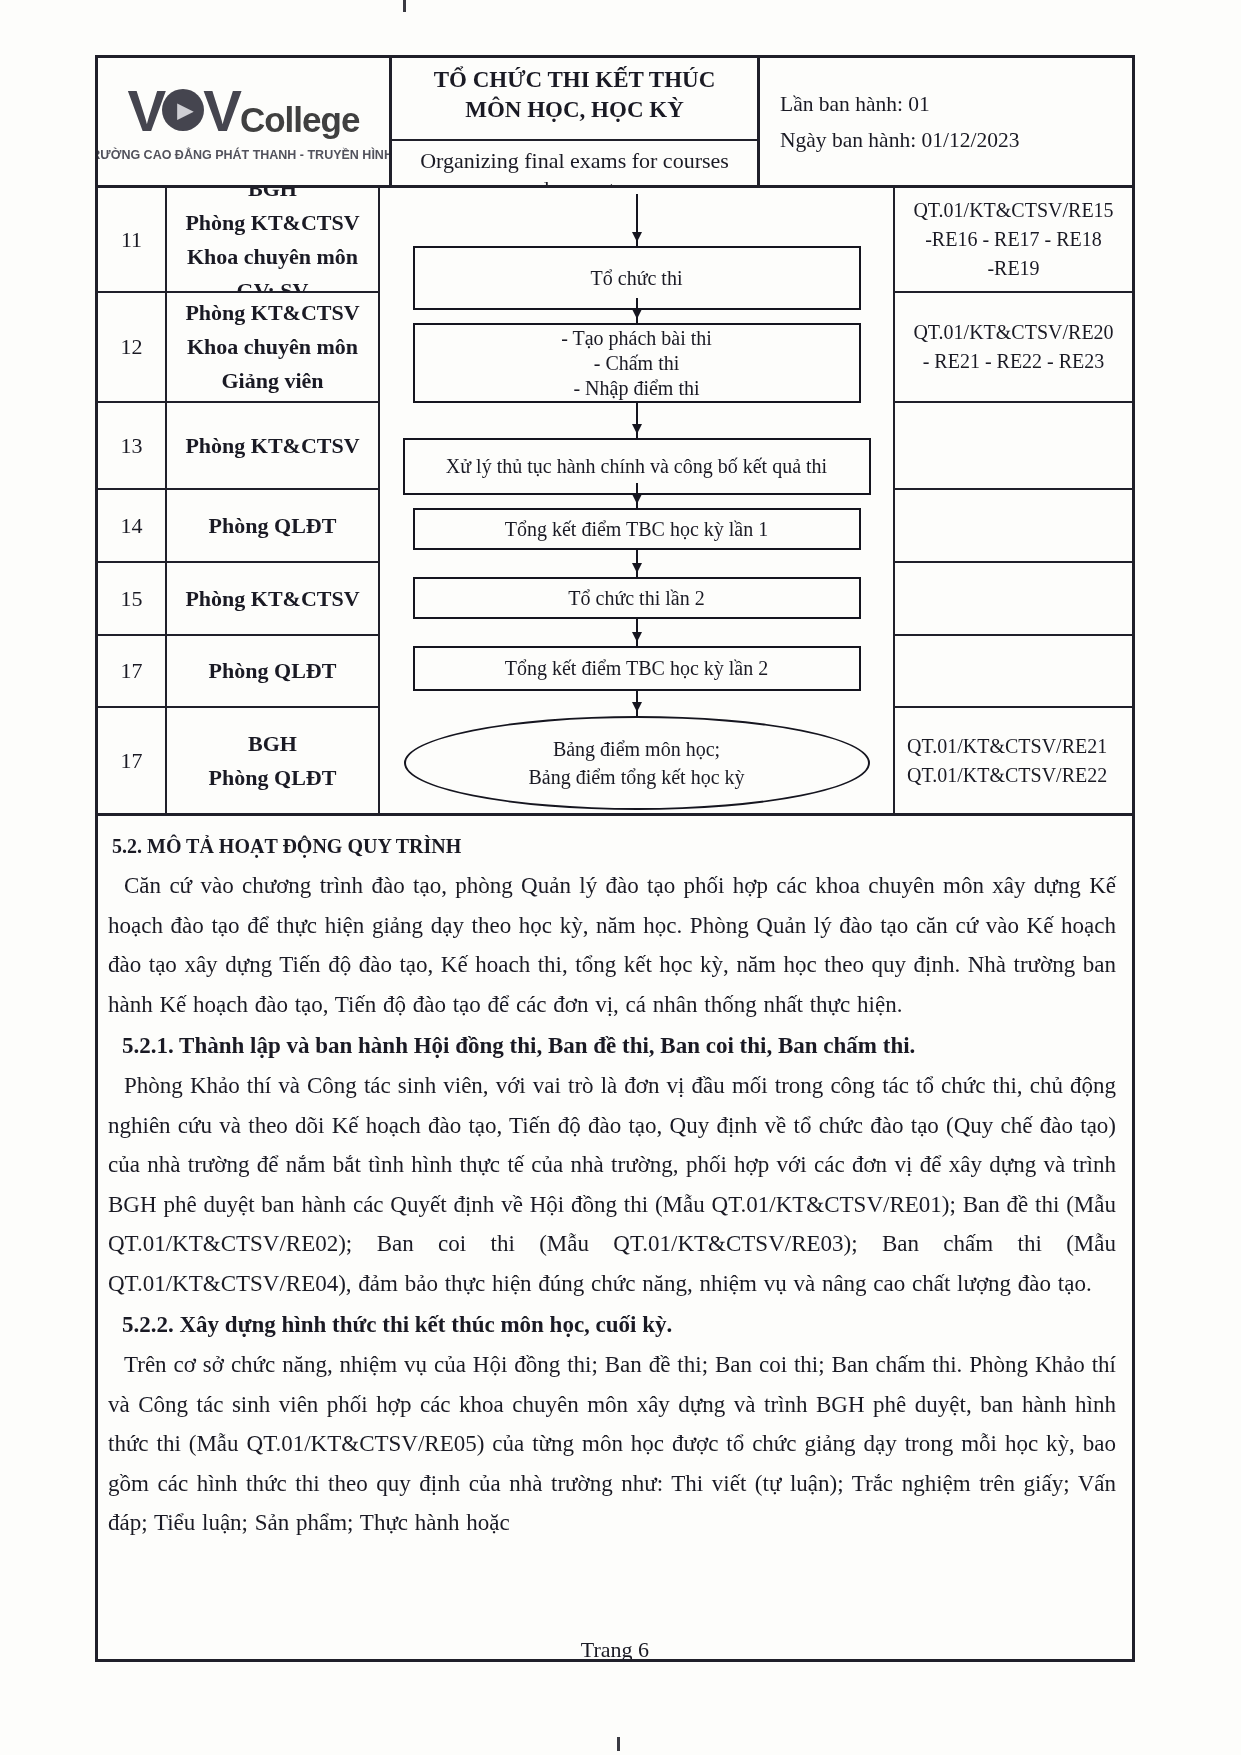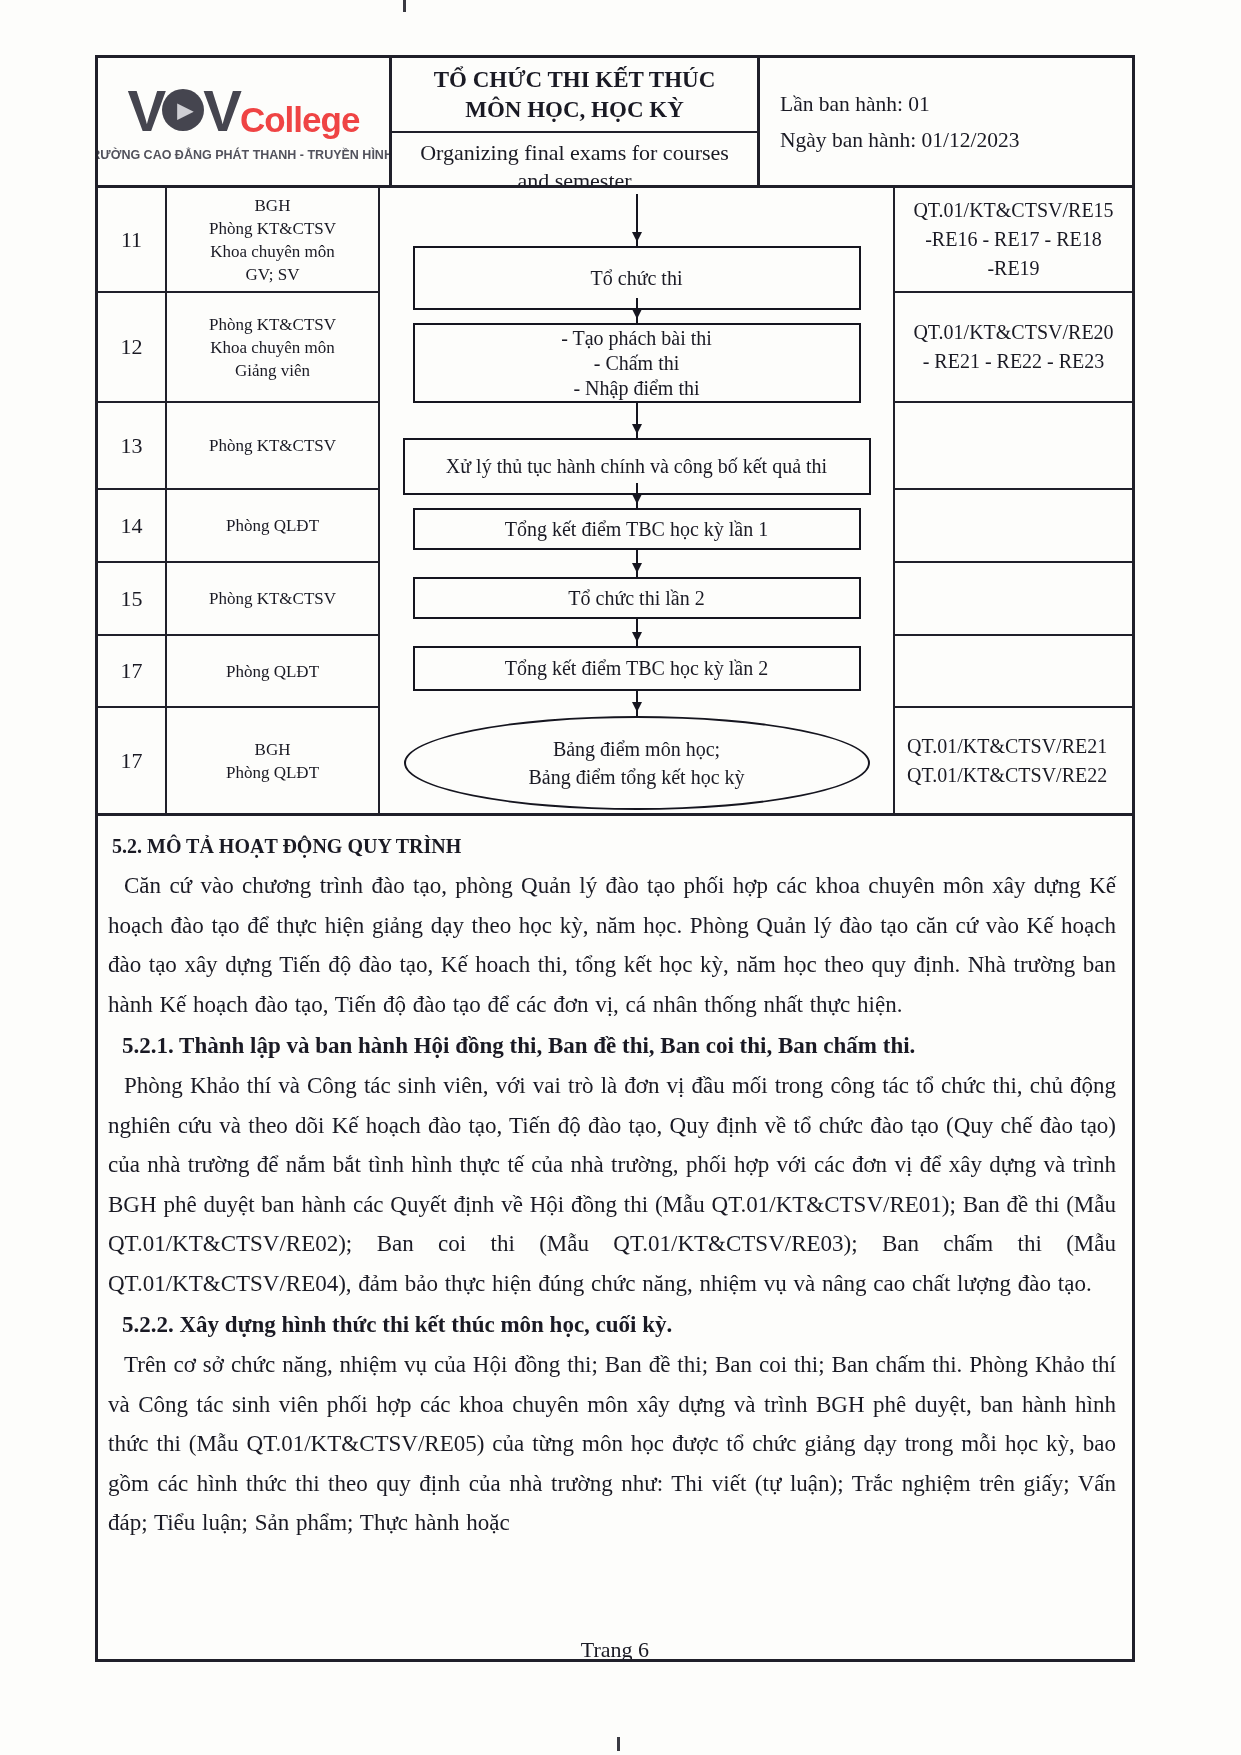--- a/index.html
+++ b/index.html
@@ -36,43 +36,43 @@
   .vov-text {
     font-weight:bold; font-size:58px; letter-spacing:-3px; color:#45454f;
     display:inline-flex; align-items:center;
   }
   .vov-o {
     width:42px; height:42px; border-radius:50%; background:#45454f;
     display:inline-flex; align-items:center; justify-content:center;
     margin:0 -1px 2px -1px;
   }
   .vov-play { color:#cfcfd4; font-size:20px; padding-left:4px; letter-spacing:0; }
-  .college-text { font-weight:bold; font-size:35px; color:#ef4444; margin-left:1px; padding-bottom:3px; letter-spacing:-1px; }
+  .college-text { font-weight:bold; font-size:35px; color:#404040; margin-left:1px; padding-bottom:3px; letter-spacing:-1px; }
   .tagline { font-weight:bold; font-size:12.5px; color:#52525c; margin-top:8px; white-space:nowrap; }
 
   .title-cell { border-right:3px solid #20202a; display:flex; flex-direction:column; }
   .title-vi {
     font-weight:bold; font-size:23px; line-height:30px; text-align:center;
-    padding:7px 4px 6px; border-bottom:2px solid #20202a; white-space:pre-line;
+    padding:7px 4px 14px; border-bottom:2px solid #20202a; white-space:pre-line;
   }
   .title-en { font-size:22px; line-height:28px; text-align:center; padding-top:6px; white-space:pre-line; }
 
   .info-cell { display:flex; flex-direction:column; justify-content:center; padding-left:20px; font-size:21.5px; line-height:36px; }
 
   
   .proc-table {
     display:grid;
     grid-template-columns:69px 213px 1fr 237px;
     grid-template-rows:105px 110px 87px 73px 73px 72px 105px;
     border-bottom:3px solid #20202a;
     position:relative;
   }
   .cell { display:flex; align-items:center; justify-content:center; text-align:center; white-space:pre-line; overflow:hidden; }
   .no-cell { grid-column:1; border-right:2px solid #20202a; border-bottom:2px solid #20202a; font-size:22px; }
-  .party-cell { grid-column:2; border-right:2px solid #20202a; border-bottom:2px solid #20202a; font-size:17px; line-height:23px; }
+  .party-cell { grid-column:2; border-right:2px solid #20202a; border-bottom:2px solid #20202a; font-size:22px; line-height:34px;font-weight:bold; }
   .rec-cell { grid-column:4; border-bottom:2px solid #20202a; font-size:20px; line-height:29px; padding:0 4px; }
   .rec-left { justify-content:flex-start; text-align:left; padding-left:12px; }
   .r1{grid-row:1}.r2{grid-row:2}.r3{grid-row:3}.r4{grid-row:4}.r5{grid-row:5}.r6{grid-row:6}.r7{grid-row:7}
   .last-row { border-bottom:none !important; }
 
   .flow-cell { grid-column:3; grid-row:1 / 8; border-right:2px solid #20202a; position:relative; }
 
   .fc-box {
     position:absolute; border:2px solid #15151f; background:#fdfdfb;
     display:flex; align-items:center; justify-content:center; text-align:center;

